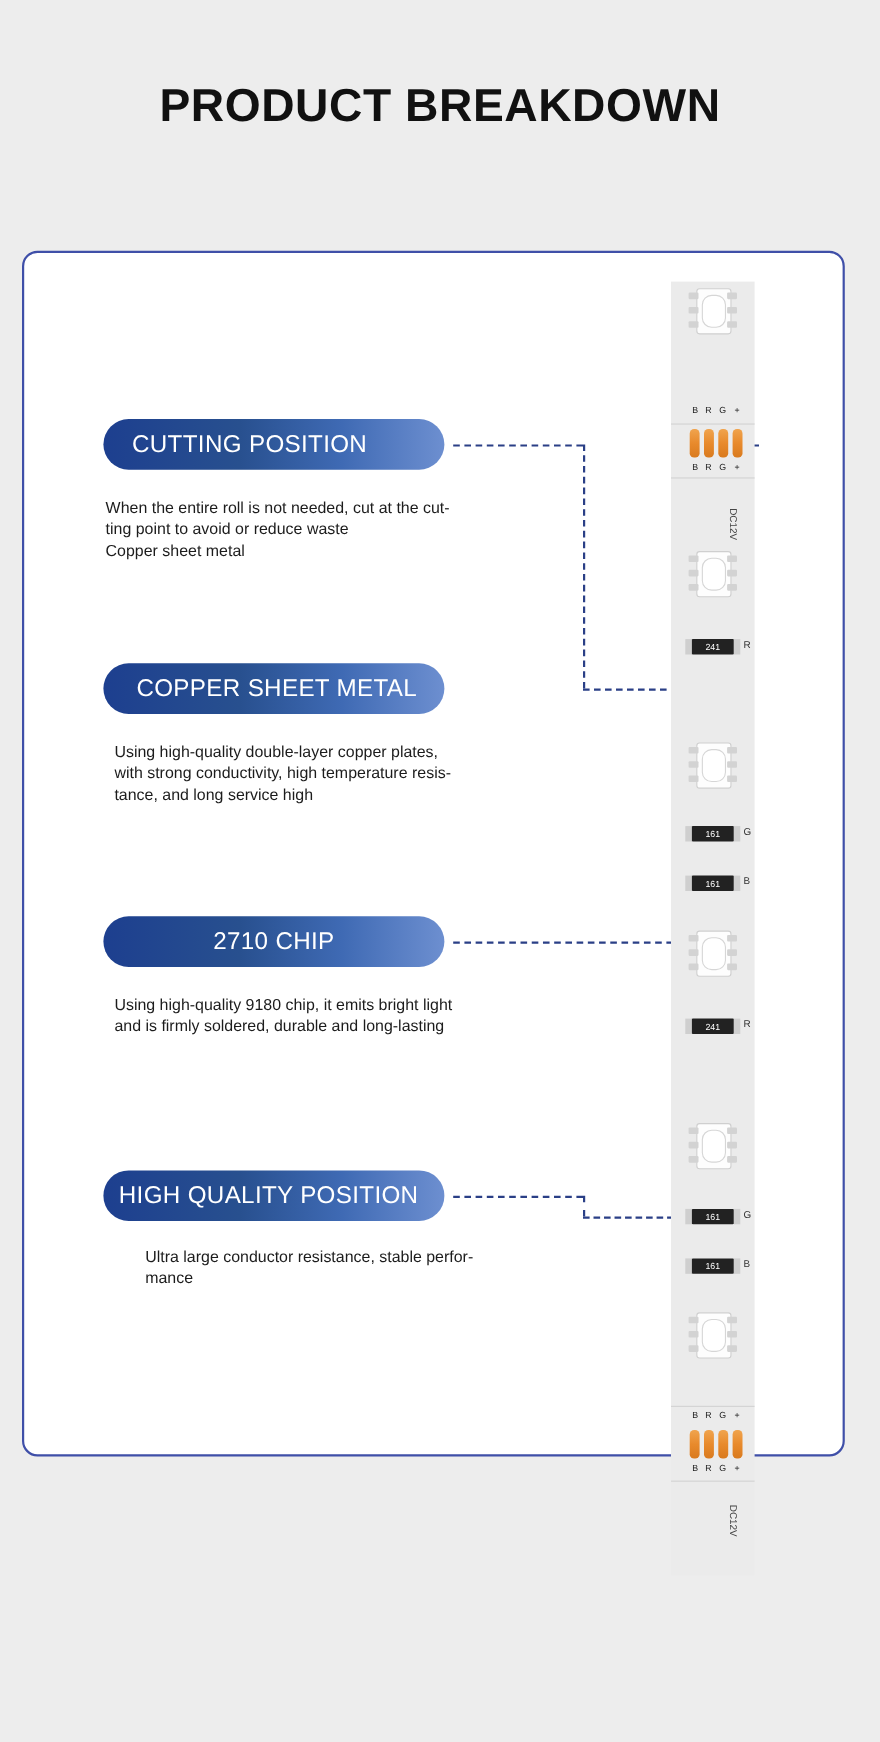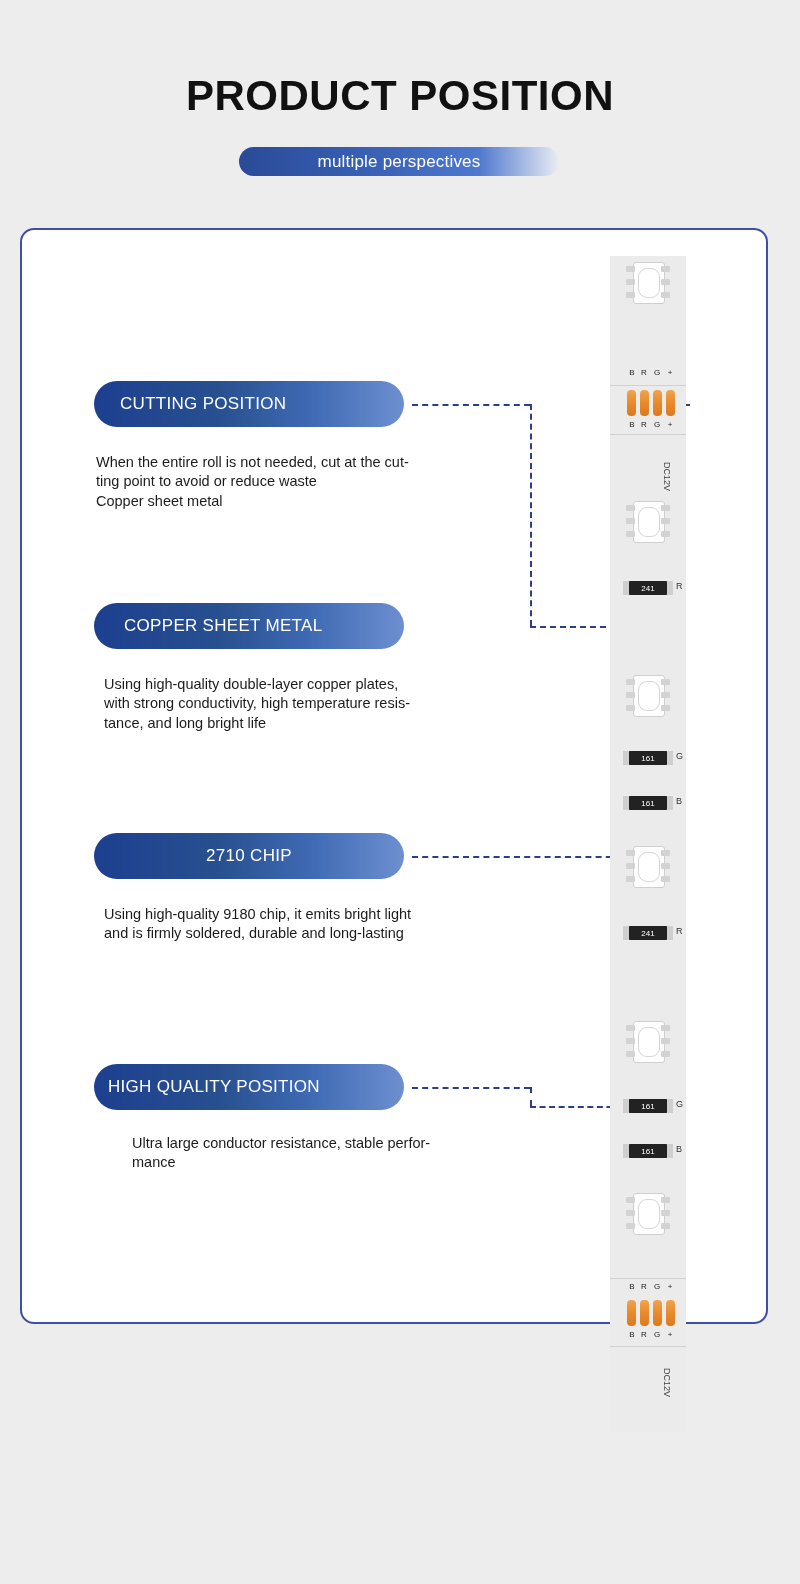--- a/index.html
+++ b/index.html
@@ -79,21 +79,21 @@
     display: flex;
     align-items: center;
     box-sizing: border-box;
     color: #ffffff;
     white-space: nowrap;
   }
   .pill-grad {
     background: linear-gradient(90deg, #1d3f8f 0%, #28508f 40%, #3f6ab4 70%, #6d8fd0 100%);
   }
   .label-pill .pill-text {
-    font-size: 17px;
+    font-size: 22px;
     letter-spacing: 0.3px;
   }
 
   .desc {
     position: absolute;
     font-size: 14.5px;
     line-height: 1.34;
     color: #1c1c1c;
     white-space: pre-line;
   }
@@ -217,24 +217,21 @@
     position: absolute;
     left: 0;
     width: 76px;
     border-top: 1px solid #d2d2d2;
   }
 </style>
 </head>
 <body>
 
 <div id="header">
-  <div id="page-title">PRODUCT POSITION</div>
-  <div id="subtitle-pill">
-    <span>multiple perspectives</span>
-  </div>
+  <div id="page-title">PRODUCT BREAKDOWN</div>
 </div>
 
 <div id="panel">
   <div id="panel-inner"></div>
 </div>
 
 <div class="label-pill pill-grad" style="left:94px; top:381px; width:310px; padding-left:26px;">
   <span class="pill-text">CUTTING POSITION</span>
 </div>
 <div class="desc" style="left:96px; top:453px; width:400px;">When the entire roll is not needed, cut at the cut-
@@ -244,21 +241,21 @@
 <div class="dash-h" style="left:412px; top:404px; width:118px;"></div>
 <div class="dash-v" style="left:530px; top:404px; height:222px;"></div>
 <div class="dash-h" style="left:530px; top:626px; width:86px;"></div>
 <div class="dash-h" style="left:616px; top:404px; width:74px;"></div>
 
 <div class="label-pill pill-grad" style="left:94px; top:603px; width:310px; padding-left:30px;">
   <span class="pill-text">COPPER SHEET METAL</span>
 </div>
 <div class="desc" style="left:104px; top:675px; width:400px;">Using high-quality double-layer copper plates,
 with strong conductivity, high temperature resis-
-tance, and long bright life</div>
+tance, and long service high</div>
 
 <div class="label-pill pill-grad" style="left:94px; top:833px; width:310px; justify-content:center;">
   <span class="pill-text">2710 CHIP</span>
 </div>
 <div class="desc" style="left:104px; top:905px; width:400px;">Using high-quality 9180 chip, it emits bright light
 and is firmly soldered, durable and long-lasting</div>
 <div class="dash-h" style="left:412px; top:856px; width:210px;"></div>
 
 <div class="label-pill pill-grad" style="left:94px; top:1064px; width:310px; padding-left:14px;">
   <span class="pill-text">HIGH QUALITY POSITION</span>

